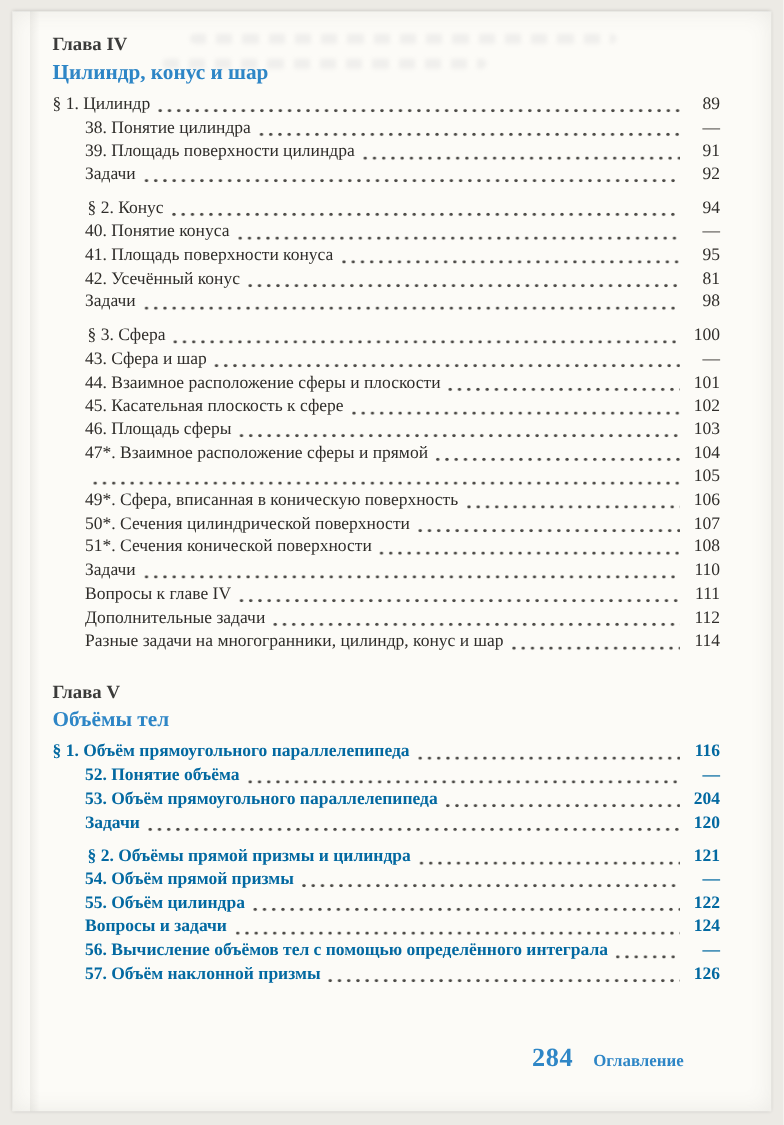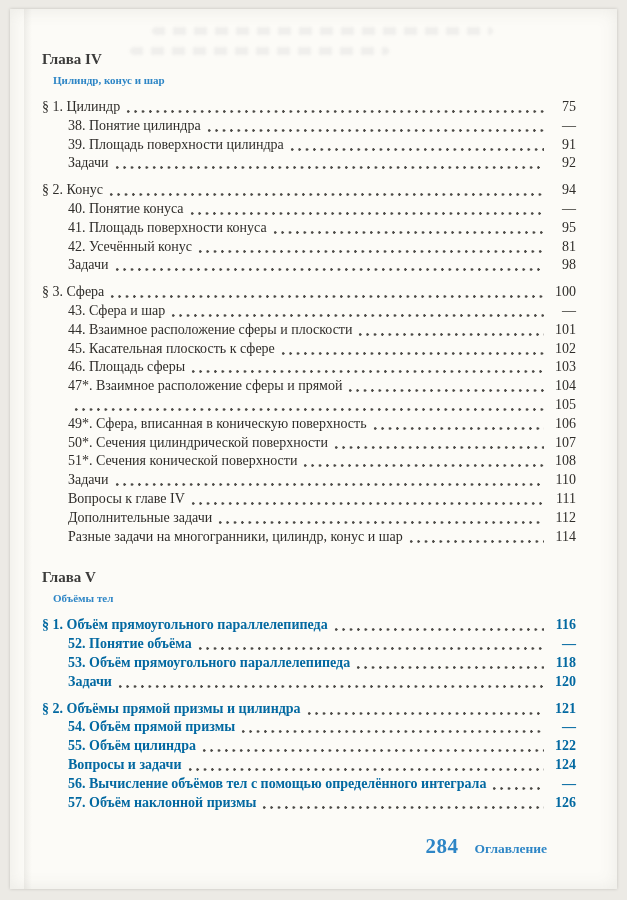--- a/index.html
+++ b/index.html
@@ -29,37 +29,36 @@
   
   .bleed { position: absolute; top: 18px; left: 120px; width: 370px; height: 46px; opacity: .5; filter: blur(1.6px); pointer-events: none; }
   .bleed-line {
     height: 8px; border-radius: 4px;
     background: repeating-linear-gradient(to right,
       rgba(140,140,150,0.22) 0 13px, rgba(140,140,150,0) 13px 21px);
   }
   .bleed-line.b1 { width: 92%; margin-left: 6%; }
   .bleed-line.b2 { width: 70%; margin-top: 12px; }
 
-  .toc { position: absolute; top: 41px; left: 32px; right: 41px; }
+  .toc { position: absolute; top: 18px; left: 32px; right: 41px; }
   .chapter { margin-bottom: 22px; }
   .chapter-label {
     font-size: 15px; line-height: 19px; font-weight: bold; color: #3b3b3a;
   }
   .chapter-title {
-    font-size: 11px; line-height: 19px; font-weight: bold; color: #2e86c6;
+    font-size: 17px; line-height: 19px; font-weight: bold; color: #2e86c6;
     margin-top: 2px;
-    margin-left: 11px;
   }
   .rows { margin-top: 8px; }
   .row {
     display: flex; align-items: center;
     font-size: 14px; line-height: 18.8px; color: #2f2d2a;
   }
   .row.indent { padding-left: 26px; }
-  .row.gap { margin-top: 8px; }
+  .row.gap { margin-top: 8px; margin-left: 28px; }
   .chapter.bold .row { font-weight: bold; color: #0369a1; }
   .row .label { white-space: nowrap; }
   .row .dots {
     flex: 1 1 auto; min-width: 4px;
     align-self: flex-end; height: 5px; margin: 0 2px 2.8px 6px;
     background-image: radial-gradient(circle at 2.2px 2.5px, #4c4a46 1.05px, rgba(0,0,0,0) 1.5px);
     background-size: 7.4px 5px; background-repeat: repeat-x;
   }
   .row .pg { min-width: 30px; text-align: right; white-space: nowrap; }
 
@@ -82,21 +81,21 @@
     </div>
 
     <div class="toc" id="toc-root">
         <section class="chapter">
     <h2 class="chapter-label">Глава IV</h2>
     <h3 class="chapter-title">Цилиндр, конус и шар</h3>
     <div class="rows">
             <div class="row">
               <span class="label">§ 1. Цилиндр</span>
               <span class="dots"></span>
-              <span class="pg">75</span>
+              <span class="pg">89</span>
             </div>
             <div class="row indent">
               <span class="label">38. Понятие цилиндра</span>
               <span class="dots"></span>
               <span class="pg">—</span>
             </div>
             <div class="row indent">
               <span class="label">39. Площадь поверхности цилиндра</span>
               <span class="dots"></span>
               <span class="pg">91</span>
@@ -212,21 +211,21 @@
               <span class="pg">116</span>
             </div>
             <div class="row indent">
               <span class="label">52. Понятие объёма</span>
               <span class="dots"></span>
               <span class="pg">—</span>
             </div>
             <div class="row indent">
               <span class="label">53. Объём прямоугольного параллелепипеда</span>
               <span class="dots"></span>
-              <span class="pg">118</span>
+              <span class="pg">204</span>
             </div>
             <div class="row indent">
               <span class="label">Задачи</span>
               <span class="dots"></span>
               <span class="pg">120</span>
             </div>
             <div class="row gap">
               <span class="label">§ 2. Объёмы прямой призмы и цилиндра</span>
               <span class="dots"></span>
               <span class="pg">121</span>

